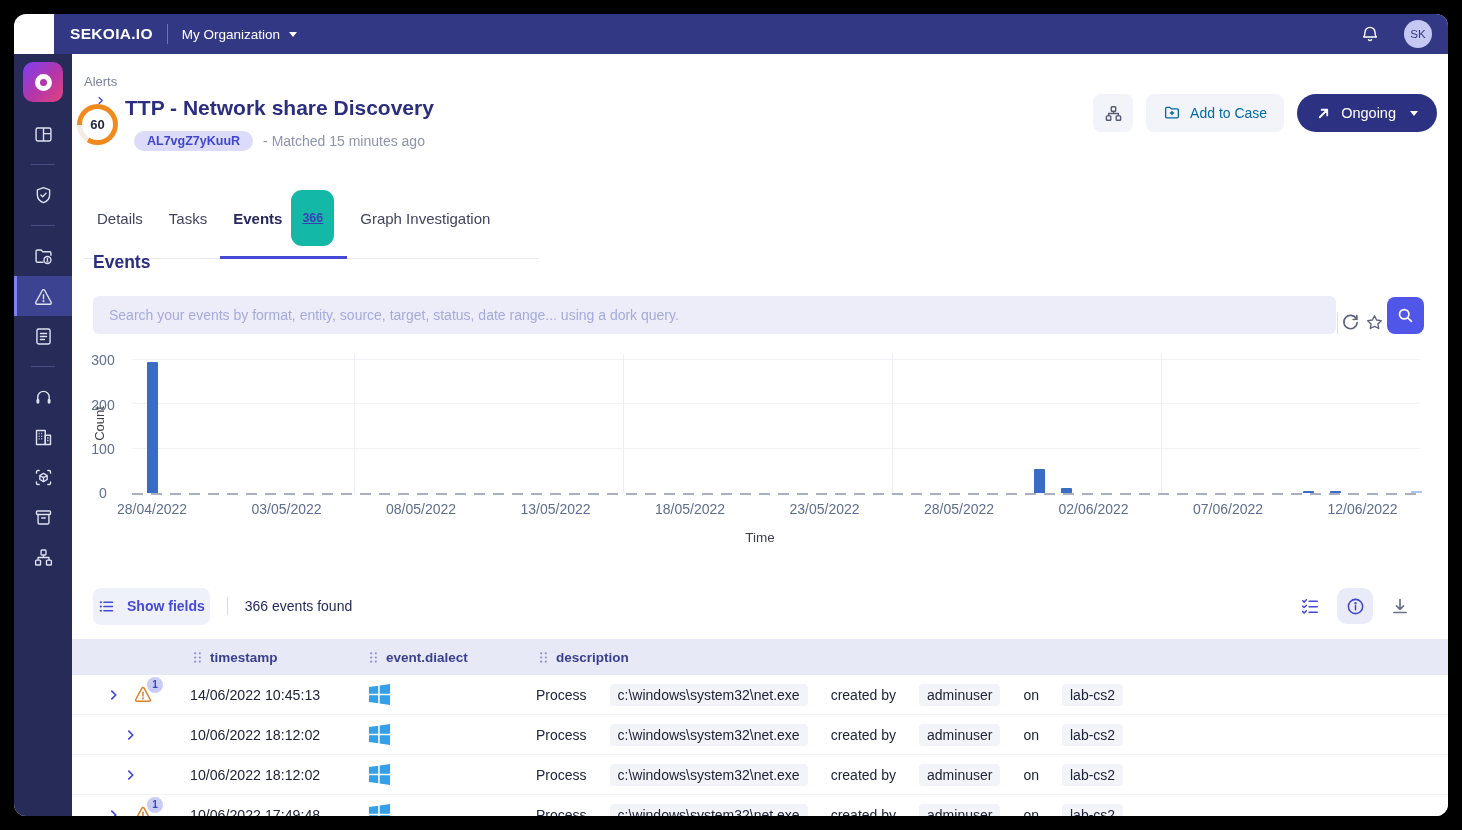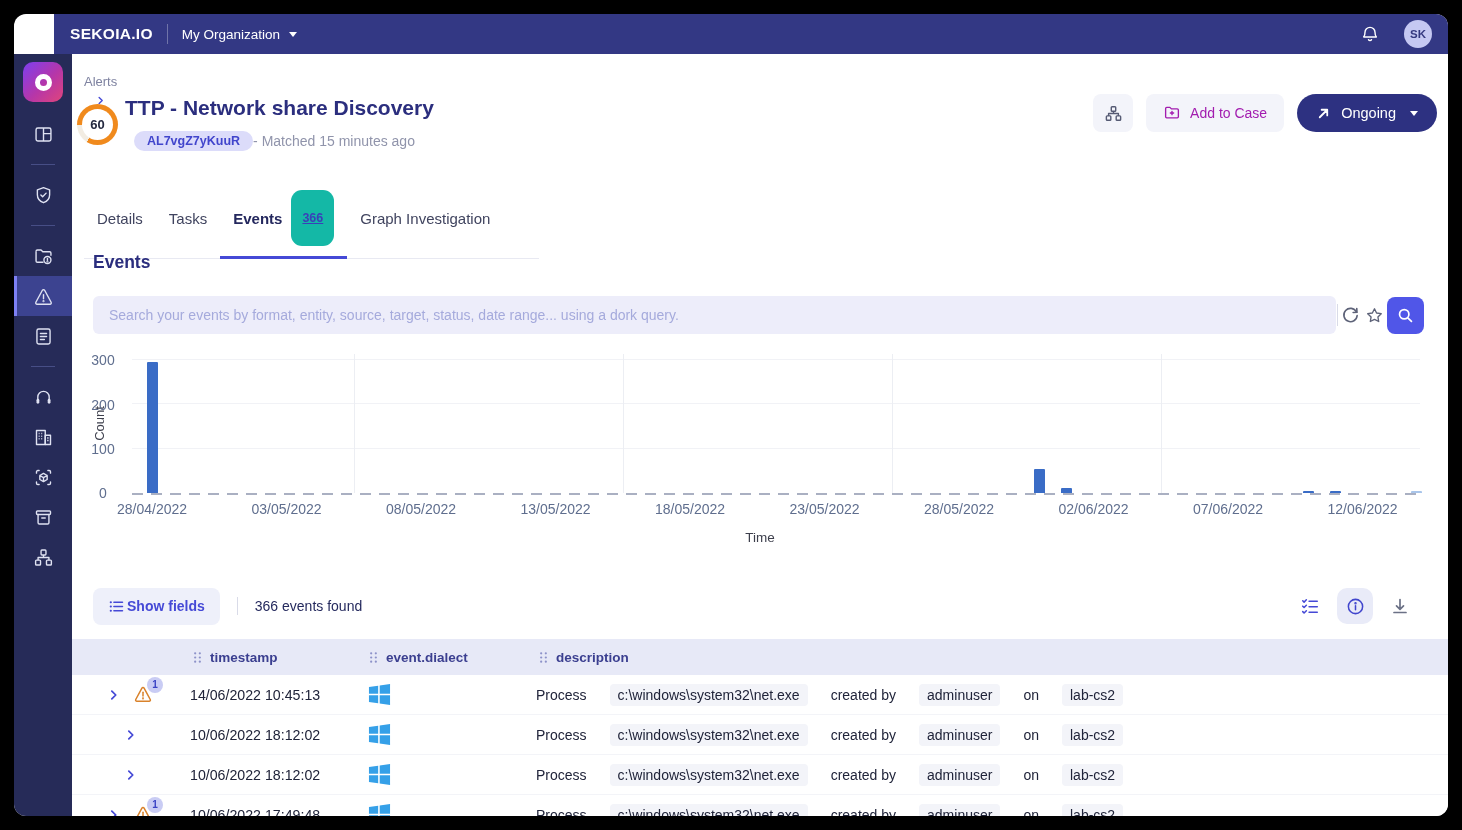--- a/index.html
+++ b/index.html
@@ -6,63 +6,63 @@
   html,body { width:1462px; height:830px; background:#000; font-family:"Liberation Sans", sans-serif; }
   .window { position:absolute; left:14px; top:14px; width:1434px; height:802px; border-radius:12px; overflow:hidden; background:#fff; }
 
   
   .topbar { height:40px; background:#333884; display:flex; align-items:center; padding:0 16px; color:#fff;margin-left:40px; }
   .brand { font-weight:800; font-size:15.5px; letter-spacing:.3px; }
   .tb-sep { width:1px; height:20px; background:rgba(255,255,255,.3); margin:0 14px; }
   .org { font-size:13.5px; display:flex; align-items:center; gap:9px; cursor:pointer; }
   .caret { width:0; height:0; border-left:4.5px solid transparent; border-right:4.5px solid transparent; border-top:5px solid #fff; }
   .tb-right { margin-left:auto; display:flex; align-items:center; gap:22px; }
-  .avatar { width:28px; height:28px; border-radius:50%; background:#c5c8f2; color:#34387f; font-size:11.5px; font-weight:700; display:flex; align-items:center; justify-content:center; }
+  .avatar { width:28px; height:28px; border-radius:50%; background:#c5c8f2; color:#34387f; font-size:11.5px; font-weight:400; display:flex; align-items:center; justify-content:center; }
 
   
   .shell { display:flex; height:762px; }
   .sidebar { width:58px; background:#262b58; display:flex; flex-direction:column; align-items:center; padding-top:8px; flex-shrink:0; }
   .logo { width:40px; height:40px; border-radius:10px; background:linear-gradient(135deg,#7d3ff0 0%,#b636a8 55%,#e0457b 100%); display:flex; align-items:center; justify-content:center; margin-bottom:12px; cursor:pointer; }
   .logo-ring { width:17px; height:17px; border:5px solid #fff; border-radius:50%; }
   .nav-item { width:58px; height:40px; display:flex; align-items:center; justify-content:center; color:#dfe2f2; cursor:pointer; position:relative; }
   .nav-item.active { background:#3c4390; }
   .nav-item.active::before { content:""; position:absolute; left:0; top:0; bottom:0; width:3px; background:#7d80f4; }
   .nav-div { width:24px; height:1px; background:#474e86; margin:10px 0; }
   .nav-item svg { width:21px; height:21px; }
 
   
   .main { position:relative; width:1376px; background:#fff; overflow:hidden; }
   .breadcrumb { position:absolute; left:12px; top:20px; font-size:13px; color:#7e82a0; display:flex; align-items:center; gap:6px; cursor:pointer;flex-direction:column; }
   .breadcrumb svg { width:11px; height:11px; }
   .score { position:absolute; left:5px; top:50px; width:41px; height:41px; border-radius:50%;
            background:conic-gradient(from 212deg,#f2ece2 0 58deg,#f08a1d 58deg 360deg); display:flex; align-items:center; justify-content:center; }
   .score-inner { width:31px; height:31px; border-radius:50%; background:#fff; display:flex; align-items:center; justify-content:center; font-size:13px; font-weight:700; color:#23283f; }
   .page-title { position:absolute; left:53px; top:42px; font-size:21px; font-weight:700; color:#2b2e7e; }
-  .sub-row { position:absolute; left:62px; top:77px; display:flex; align-items:center; }
+  .sub-row { position:absolute; left:62px; top:77px; display:flex; align-items:center; gap:10px; }
   .id-badge { background:#dcdcfa; color:#4145cc; font-size:12.5px; font-weight:700; padding:3px 13px; border-radius:12px; }
   .matched { font-size:14px; color:#9094ab; }
   .hdr-actions { position:absolute; top:40px; right:11px; display:flex; align-items:center; gap:13px; }
   .icon-btn { width:40px; height:38px; border-radius:8px; background:#f3f4fa; border:none; color:#565b74; display:flex; align-items:center; justify-content:center; cursor:pointer; }
   .icon-btn svg { width:19px; height:19px; }
-  .add-case { height:38px; border:none; border-radius:8px; background:#f3f4fa; color:#a21caf; font-size:14px; font-weight:500; display:flex; align-items:center; gap:9px; padding:0 17px; cursor:pointer; font-family:inherit; }
+  .add-case { height:38px; border:none; border-radius:8px; background:#f3f4fa; color:#0369a1; font-size:14px; font-weight:500; display:flex; align-items:center; gap:9px; padding:0 17px; cursor:pointer; font-family:inherit; }
   .add-case svg { width:18px; height:18px; }
   .ongoing { height:38px; border:none; border-radius:19px; background:#2d3181; color:#fff; font-size:14.5px; font-weight:500; display:flex; align-items:center; gap:10px; padding:0 19px; cursor:pointer; font-family:inherit; }
   .ongoing svg { width:15px; height:15px; }
   .ongoing .caret { margin-left:4px; }
 
   
   .tabs { position:absolute; left:12px; top:126px; display:flex; border-bottom:1px solid #e8e9f2; padding-right:36px; width:fit-content; }
   .tab { padding:10px 13px 12px; font-size:15px; color:#40445f; cursor:pointer; display:flex; align-items:center; gap:9px; }
   .tab.active { color:#24285e; font-weight:700; border-bottom:3px solid #4549d6; margin-bottom:-1px; padding-bottom:10px; }
   .tab-badge { background:#14b8a6; color:#3a3fb9; font-size:12.5px; font-weight:700; padding:21px 11px; border-radius:11px;text-decoration:underline; }
 
   .section-title { position:absolute; left:21px; top:198px; font-size:17.5px; font-weight:700; color:#2b2e7e; }
 
   
-  .search-row { position:absolute; left:21px; right:24px; top:242px; height:38px; display:flex; align-items:center; gap:1px; }
+  .search-row { position:absolute; left:21px; right:24px; top:242px; height:38px; display:flex; align-items:flex-end; gap:1px; }
   .search-input { flex:1; height:38px; background:#ededfa; border:none; border-radius:6px; padding:0 16px; font-size:14px; color:#3a3e5c; font-family:inherit; outline:none; }
   .search-input::placeholder { color:#a5aadc; }
   .sr-sep { width:1px; height:22px; background:#d9dbe8; }
   .sr-icon { color:#5d6278; display:flex; cursor:pointer; background:none; border:none; padding:2px; }
   .sr-icon svg { width:19px; height:19px; }
   .search-btn { width:37px; height:37px; border:none; border-radius:8px; background:#5056e8; display:flex; align-items:center; justify-content:center; cursor:pointer; }
   .search-btn svg { width:17px; height:17px; }
 
   
   .chart { position:absolute; top:292px; left:12px; right:12px; height:212px; }
@@ -74,21 +74,21 @@
   .vgrid { position:absolute; top:-6px; bottom:0; width:1px; background:#eceef3; }
   .baseline { position:absolute; left:0; right:0; bottom:-2px; height:2px;
               background:repeating-linear-gradient(90deg,#aab0c2 0 11px,transparent 11px 19px); }
   .bar { position:absolute; bottom:0; width:11px; border-radius:1px 1px 0 0; }
   .chart-xaxis { position:absolute; left:48px; right:16px; top:155px; height:20px; }
   .xtick { position:absolute; transform:translateX(-50%); font-size:14px; color:#5f6e8e; white-space:nowrap; }
   .chart-xlab { position:absolute; left:0; right:0; top:184px; text-align:center; font-size:13.5px; color:#3d3f4c; }
 
   
   .fields-row { position:absolute; left:21px; right:36px; top:532px; height:40px; display:flex; align-items:center; }
-  .show-fields { height:37px; border:none; border-radius:8px; background:#eef0fa; color:#4549d6; font-size:14px; font-weight:600; display:flex; align-items:center; gap:2px; padding:0 15px; cursor:pointer; font-family:inherit; }
+  .show-fields { height:37px; border:none; border-radius:8px; background:#eef0fa; color:#4549d6; font-size:14px; font-weight:600; display:flex; align-items:center; gap:12px; padding:0 5px; cursor:pointer; font-family:inherit; }
   .show-fields svg { width:17px; height:17px; }
   .fr-sep { width:1px; height:18px; background:#d9dbe8; margin:0 17px; }
   .events-found { font-size:14px; color:#252a5e; }
   .fr-right { margin-left:auto; display:flex; align-items:center; gap:15px; }
   .fr-ic { background:none; border:none; color:#6b7186; display:flex; cursor:pointer; padding:2px; }
   .fr-ic svg { width:20px; height:20px; }
   .fr-ic.checklist { color:#4549d6; }
   .info-btn { width:36px; height:36px; border:none; border-radius:10px; background:#e9ebf8; color:#4146cd; display:flex; align-items:center; justify-content:center; cursor:pointer; }
   .info-btn svg { width:19px; height:19px; }
 

